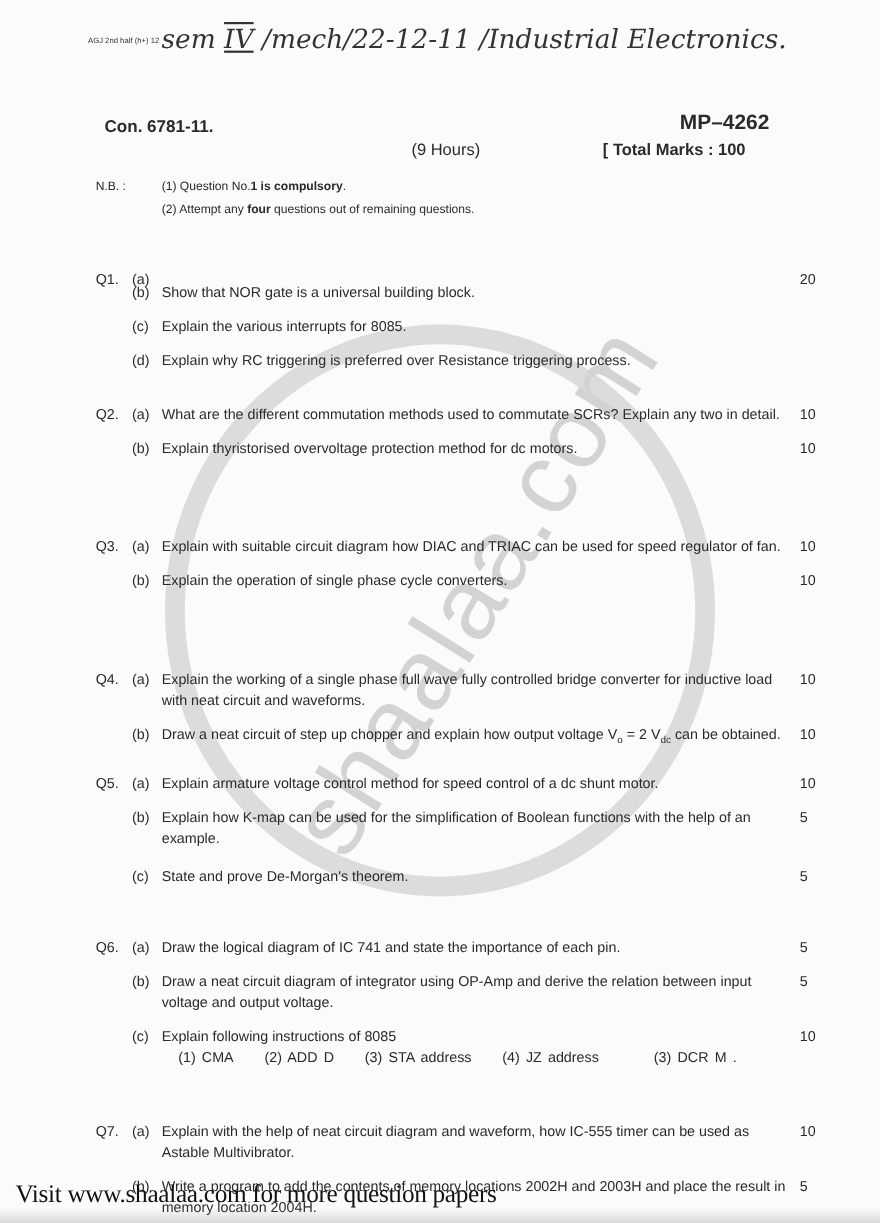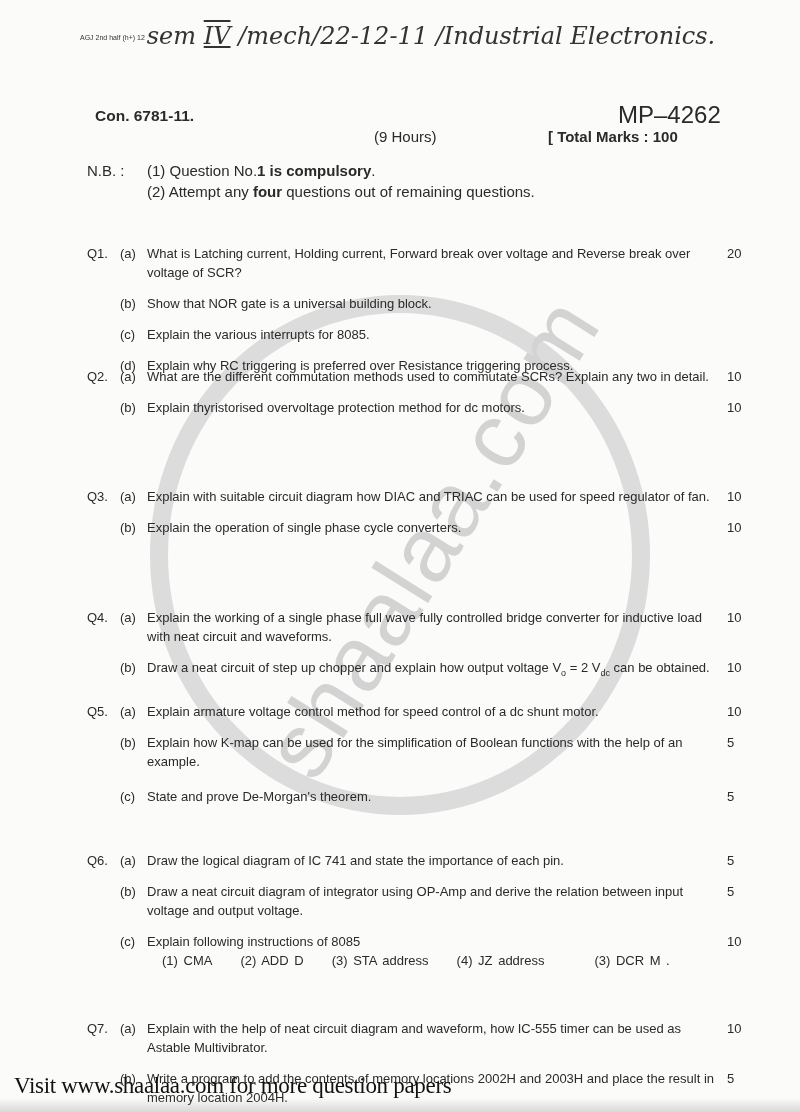--- a/index.html
+++ b/index.html
@@ -25,24 +25,24 @@
       white-space: nowrap; width: 460px; text-align: center;
     }
     .hand {
       position: absolute; top: 22px; left: 80px;
       font-family: "DejaVu Serif", serif; font-style: italic;
       font-size: 24px; color: #333; white-space: nowrap;
     }
     .hand .small { font-family: "Liberation Sans", sans-serif; font-style: normal; font-size: 7px; vertical-align: middle; margin-right: 2px; }
     .hand .sem-num { text-decoration: overline underline; }
     .con { position: absolute; left: 95px; top: 107px; font-weight: bold; font-size: 15.5px; font-family: "Liberation Sans Narrow", "Liberation Sans", sans-serif; }
-    .code { position: absolute; left: 618px; top: 101px; font-weight: normal; font-size: 24px; }
+    .code { position: absolute; left: 618px; top: 101px; font-weight: bold; font-size: 19px; }
     .hours { position: absolute; left: 374px; top: 128px; font-size: 15px; }
     .total { position: absolute; left: 548px; top: 128px; font-weight: bold; font-size: 15px; }
-    .nb { position: absolute; left: 87px; top: 160px; font-size: 15px; line-height: 21px; }
+    .nb { position: absolute; left: 87px; top: 160px; font-size: 11px; line-height: 21px; }
     .nb .lbl { display: inline-block; width: 60px; }
     .nb .row { white-space: nowrap; }
     .nb .indent { padding-left: 60px; }
     .q { position: absolute; left: 87px; width: 660px; font-size: 13px; line-height: 19px; font-family: "Liberation Sans Narrow", "Liberation Sans", sans-serif; }
     .qrow { position: relative; display: block; margin-bottom: 12px; }
     .qnum { position: absolute; left: 0; top: 0; }
     .qlet { position: absolute; left: 33px; top: 0; }
     .qtxt { display: block; margin-left: 60px; width: 570px; }
     .qmark { position: absolute; left: 640px; top: 0; width: 20px; text-align: left; }
     .instr { margin-left: 75px; word-spacing: 2px; white-space: nowrap; }
@@ -86,21 +86,20 @@
     <div class="row indent">
       <span>(2)</span>
       <span>Attempt any </span><b>four</b><span> questions out of remaining questions.</span>
     </div>
   </div>
 
   <div class="q" style="top:244px;">
     <div class="qrow">
       <span class="qnum">Q1.</span>
       <span class="qlet">(a)</span>
-      <span class="qtxt">What is Latching current, Holding current, Forward break over voltage and Reverse break over voltage of SCR?</span>
       <span class="qmark">20</span>
     </div>
     <div class="qrow">
       <span class="qlet">(b)</span>
       <span class="qtxt">Show that NOR gate is a universal building block.</span>
     </div>
     <div class="qrow">
       <span class="qlet">(c)</span>
       <span class="qtxt">Explain the various interrupts for 8085.</span>
     </div>

